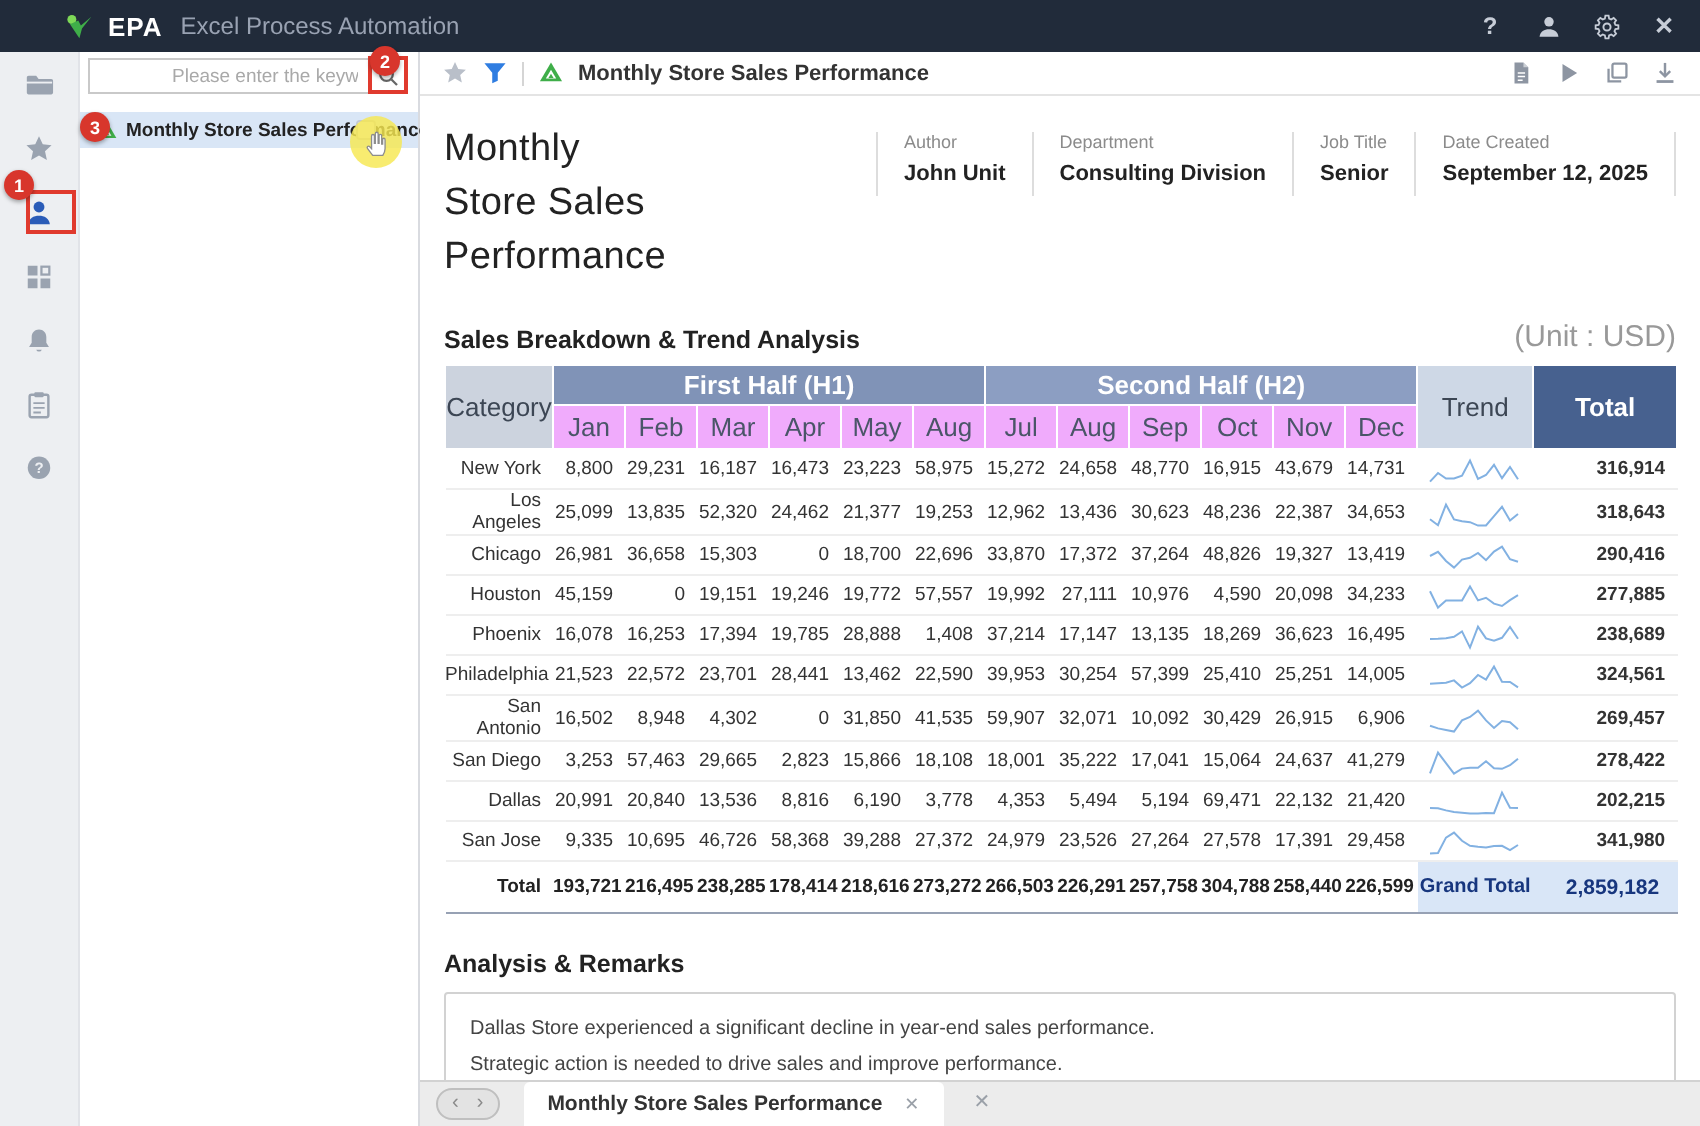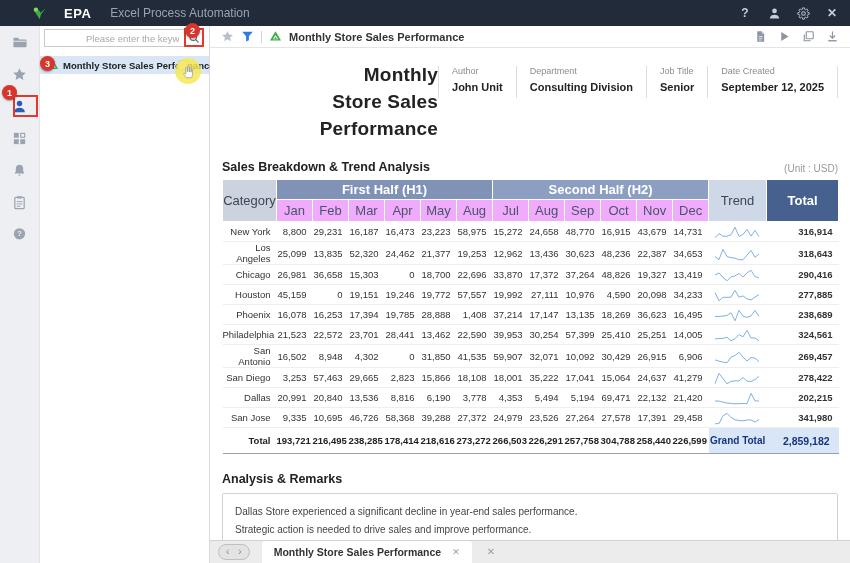--- a/index.html
+++ b/index.html
@@ -3,21 +3,21 @@
 <meta charset="utf-8">
 <style>
   * { margin:0; padding:0; box-sizing:border-box; }
   html,body { background:#ffffff; }
   body { font-family:"Liberation Sans", sans-serif; }
   .app { position:relative; width:850px; height:563px; background:#fff; overflow:hidden; }
 
   
   .titlebar { position:absolute; left:0; top:0; width:850px; height:26px; background:#212b3a;
               display:flex; align-items:center; padding-left:32px; }
-  .brand { display:flex; align-items:center; gap:17px; }
+  .brand { display:flex; align-items:center; gap:7px; }
   .brand svg { width:15px; height:15px; }
   .brand-acronym { color:#fff; font-weight:bold; font-size:13px; letter-spacing:.5px; }
   .brand-name { color:#99a2b2; font-size:12px; margin-left:2px; }
   .titlebar-icons { margin-left:auto; display:flex; align-items:center; gap:15px; padding-right:11px; }
   .tb-ic { color:#c7cdd7; font-size:12px; font-weight:bold; width:14px; height:14px;
            display:flex; align-items:center; justify-content:center; cursor:default; }
   .tb-ic svg { width:13px; height:13px; fill:#c7cdd7; }
 
   
   .iconrail { position:absolute; left:0; top:26px; width:40px; height:537px; background:#edeff2;
@@ -49,30 +49,30 @@
   .crumb { display:flex; align-items:center; gap:7px; }
   .crumb .ic svg { width:13px; height:13px; display:block; }
   .crumb-sep { width:1px; height:12px; background:#d5d5d5; }
   .crumb-title { font-size:11px; font-weight:bold; color:#333; }
   .toolbar-right { margin-left:auto; display:flex; align-items:center; gap:11px; color:#8d95a2; }
   .toolbar-right .tool-ic svg { width:13px; height:13px; display:block; }
 
   .content { position:absolute; left:0; right:0; top:22px; bottom:23px; padding:0 12px; overflow:hidden; }
 
   .report-head { display:flex; margin-top:13px; }
-  .report-title { font-size:19px; font-weight:bold; color:#222; line-height:27px; letter-spacing:.2px;text-align:right; }
+  .report-title { font-size:19px; font-weight:normal; color:#222; line-height:27px; letter-spacing:.2px; }
   .report-meta { margin-left:auto; display:flex; margin-top:5px; height:32px; }
   .meta-group { border-left:1px solid #ddd; padding:0 13px; }
   .meta-group:last-child { border-right:1px solid #ddd; }
   .meta-label { display:block; font-size:9px; color:#8b8b8b; margin-bottom:5px; }
   .meta-value { display:block; font-size:11px; font-weight:bold; color:#222; white-space:nowrap; }
 
   .section-row { display:flex; align-items:flex-end; margin-top:18px; margin-bottom:5px; }
   .section-title { font-size:12.5px; font-weight:bold; color:#222; }
-  .unit-note { margin-left:auto; font-size:10px; color:#999; }
+  .unit-note { margin-left:auto; font-size:15px; color:#999; }
 
   
   table.sales { width:616px; border-collapse:collapse; table-layout:fixed; }
   table.sales th { font-size:13px; border:1px solid #fff; }
   .th-cat   { background:#ccd3de; color:#3c4654; font-weight:normal; }
   .th-grp1  { background:#8093b7; color:#fff; font-weight:bold; height:20px; }
   .th-grp2  { background:#8c9ec2; color:#fff; font-weight:bold; }
   .th-month { background:#f0abfc; color:#4a5568; font-weight:normal; height:22px; }
   .th-trend { background:#ced8e6; color:#3c4654; font-weight:normal; }
   .th-total { background:#47618f; color:#fff; font-weight:bold; }

